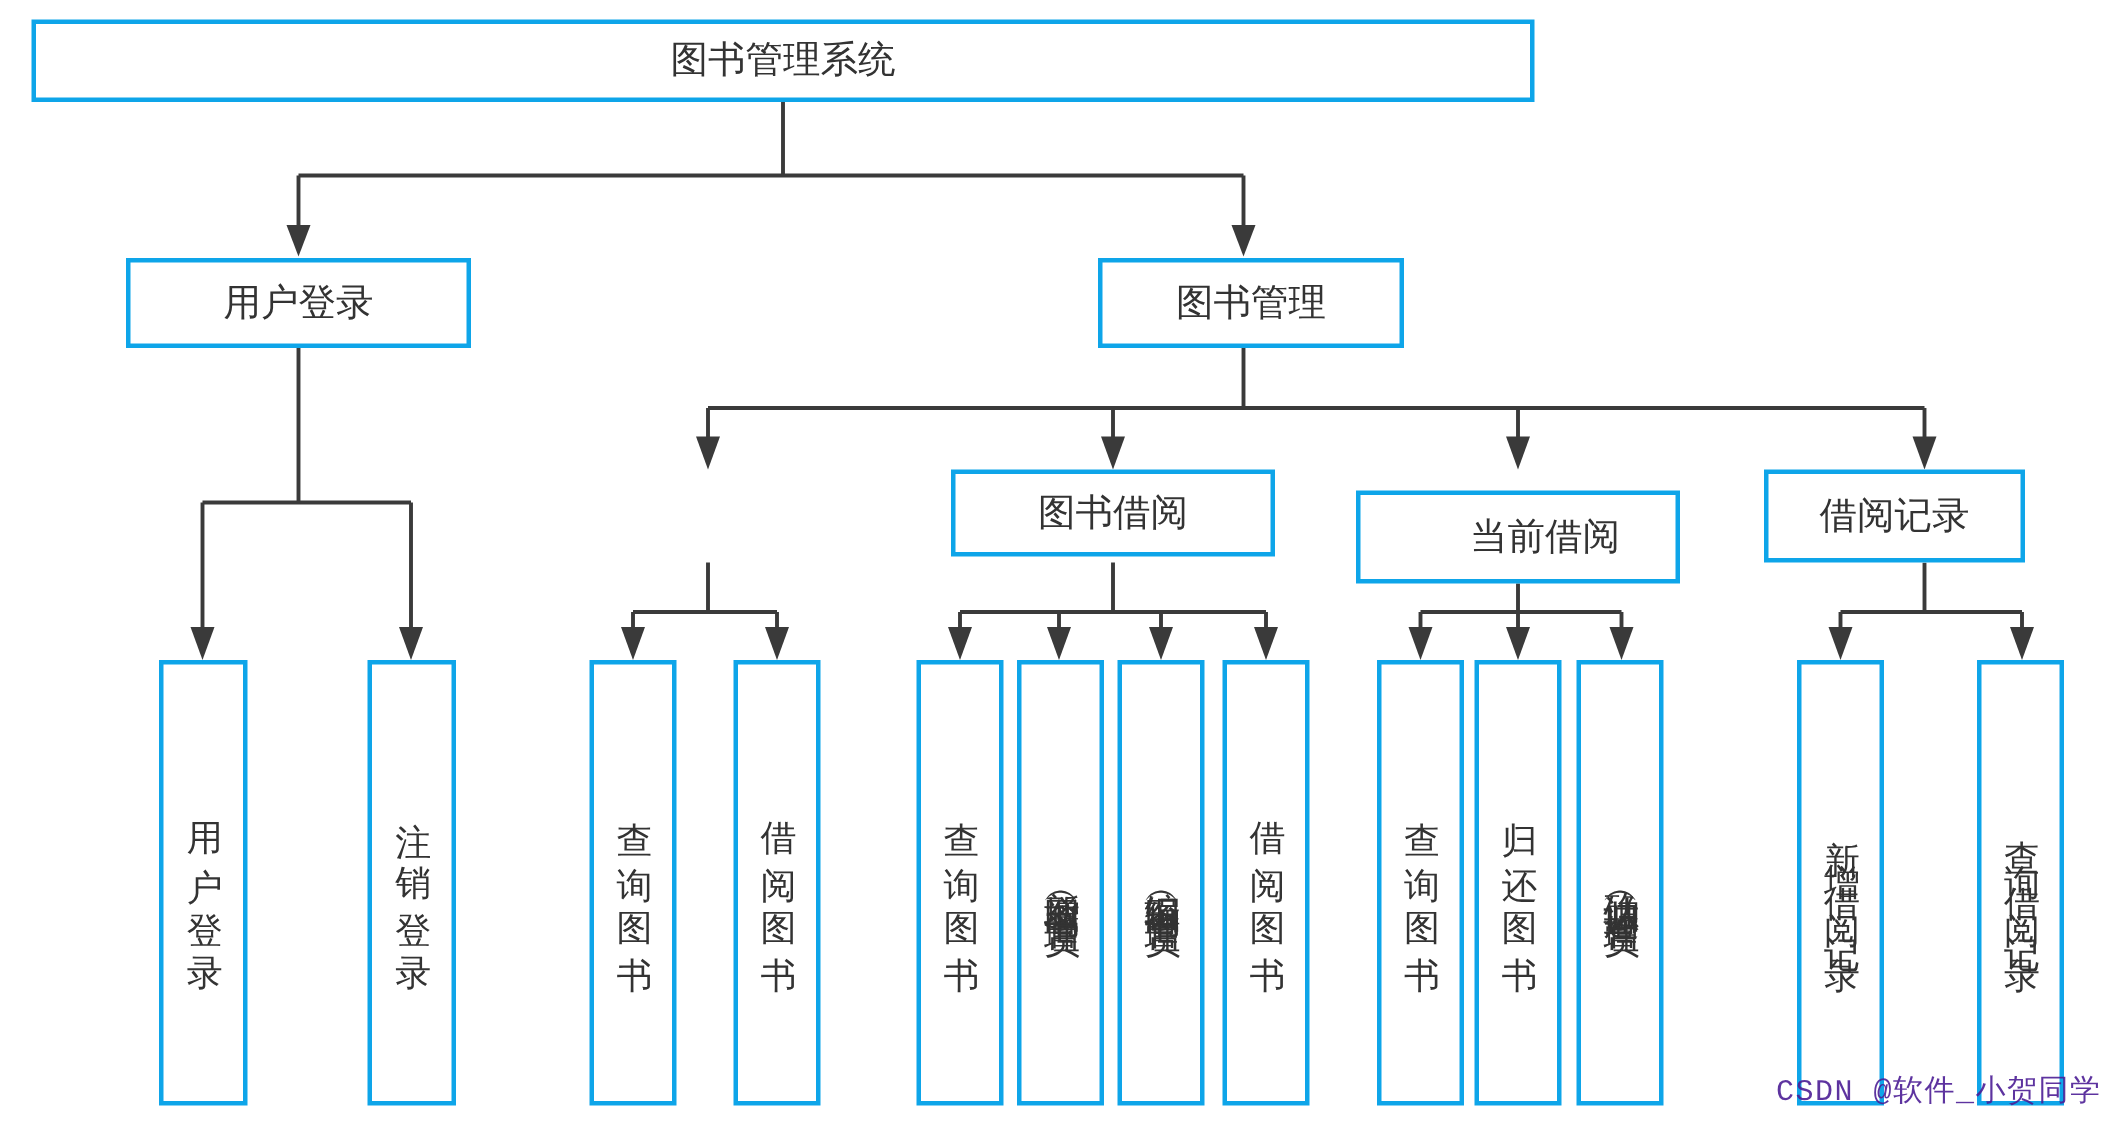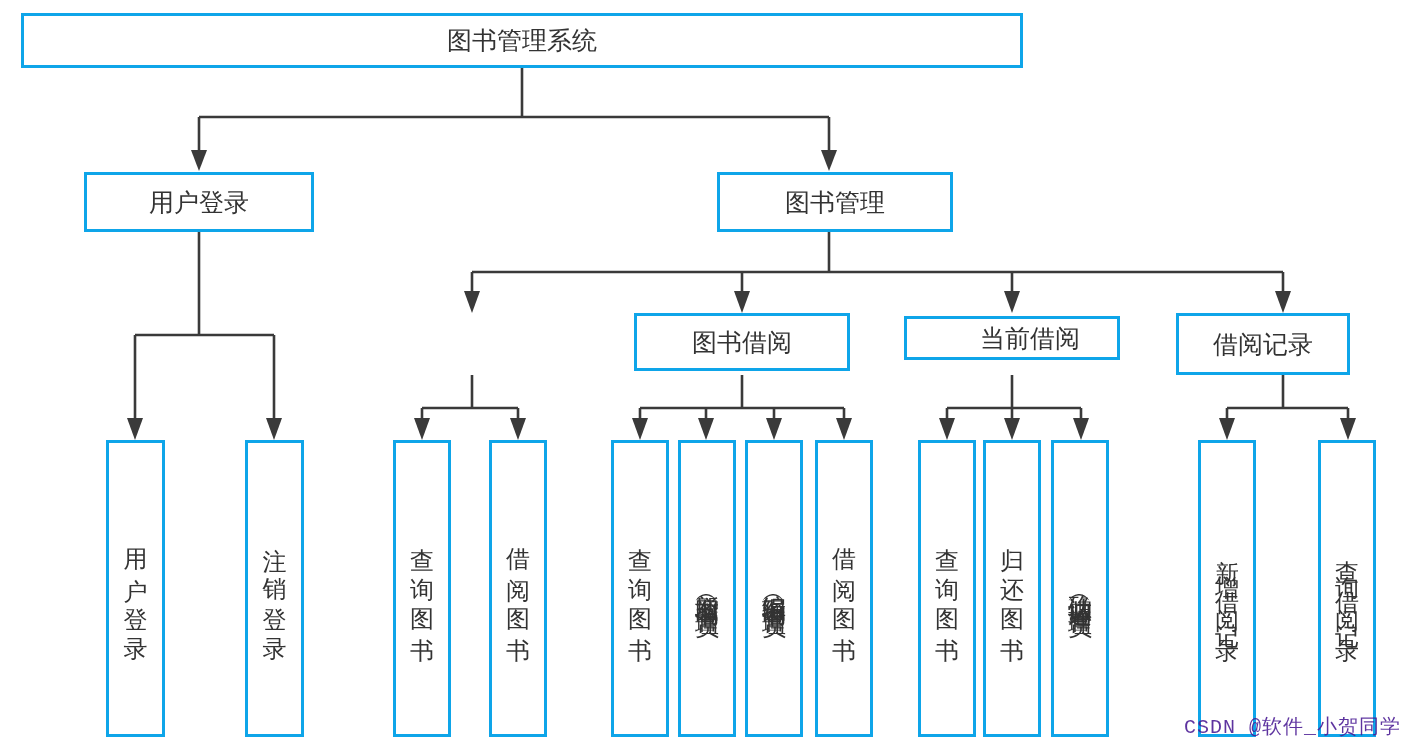--- a/index.html
+++ b/index.html
@@ -96,28 +96,28 @@
       <polygon points="1348,440 1340,418 1356,418"></polygon>
   </svg>
 
   <div class="box" style="left:21px;top:13px;width:1002px;height:55px;">
     <span class="h-label">图书管理系统</span>
   </div>
 
   <div class="box" style="left:84px;top:172px;width:230px;height:60px;">
     <span class="h-label">用户登录</span>
   </div>
-  <div class="box" style="left:717px;top:172px;width:236px;height:60px;">
+  <div class="box" style="left:732px;top:172px;width:204px;height:60px;">
     <span class="h-label">图书管理</span>
   </div>
 
   <div class="box" style="left:634px;top:313px;width:216px;height:58px;">
     <span class="h-label">图书借阅</span>
   </div>
-  <div class="box" style="left:904px;top:316px;width:216px;height:44px;padding-left:36px;">
+  <div class="box" style="left:904px;top:327px;width:216px;height:62px;padding-left:36px;">
     <span class="h-label">当前借阅</span>
   </div>
   <div class="box" style="left:1176px;top:313px;width:174px;height:62px;">
     <span class="h-label">借阅记录</span>
   </div>
 
   <div class="box leaf" style="left:106px;top:440px;width:59px;height:297px;">
     <span class="v-label sp-wide">用户登录</span>
   </div>
   <div class="box leaf" style="left:245px;top:440px;width:59px;height:297px;">

